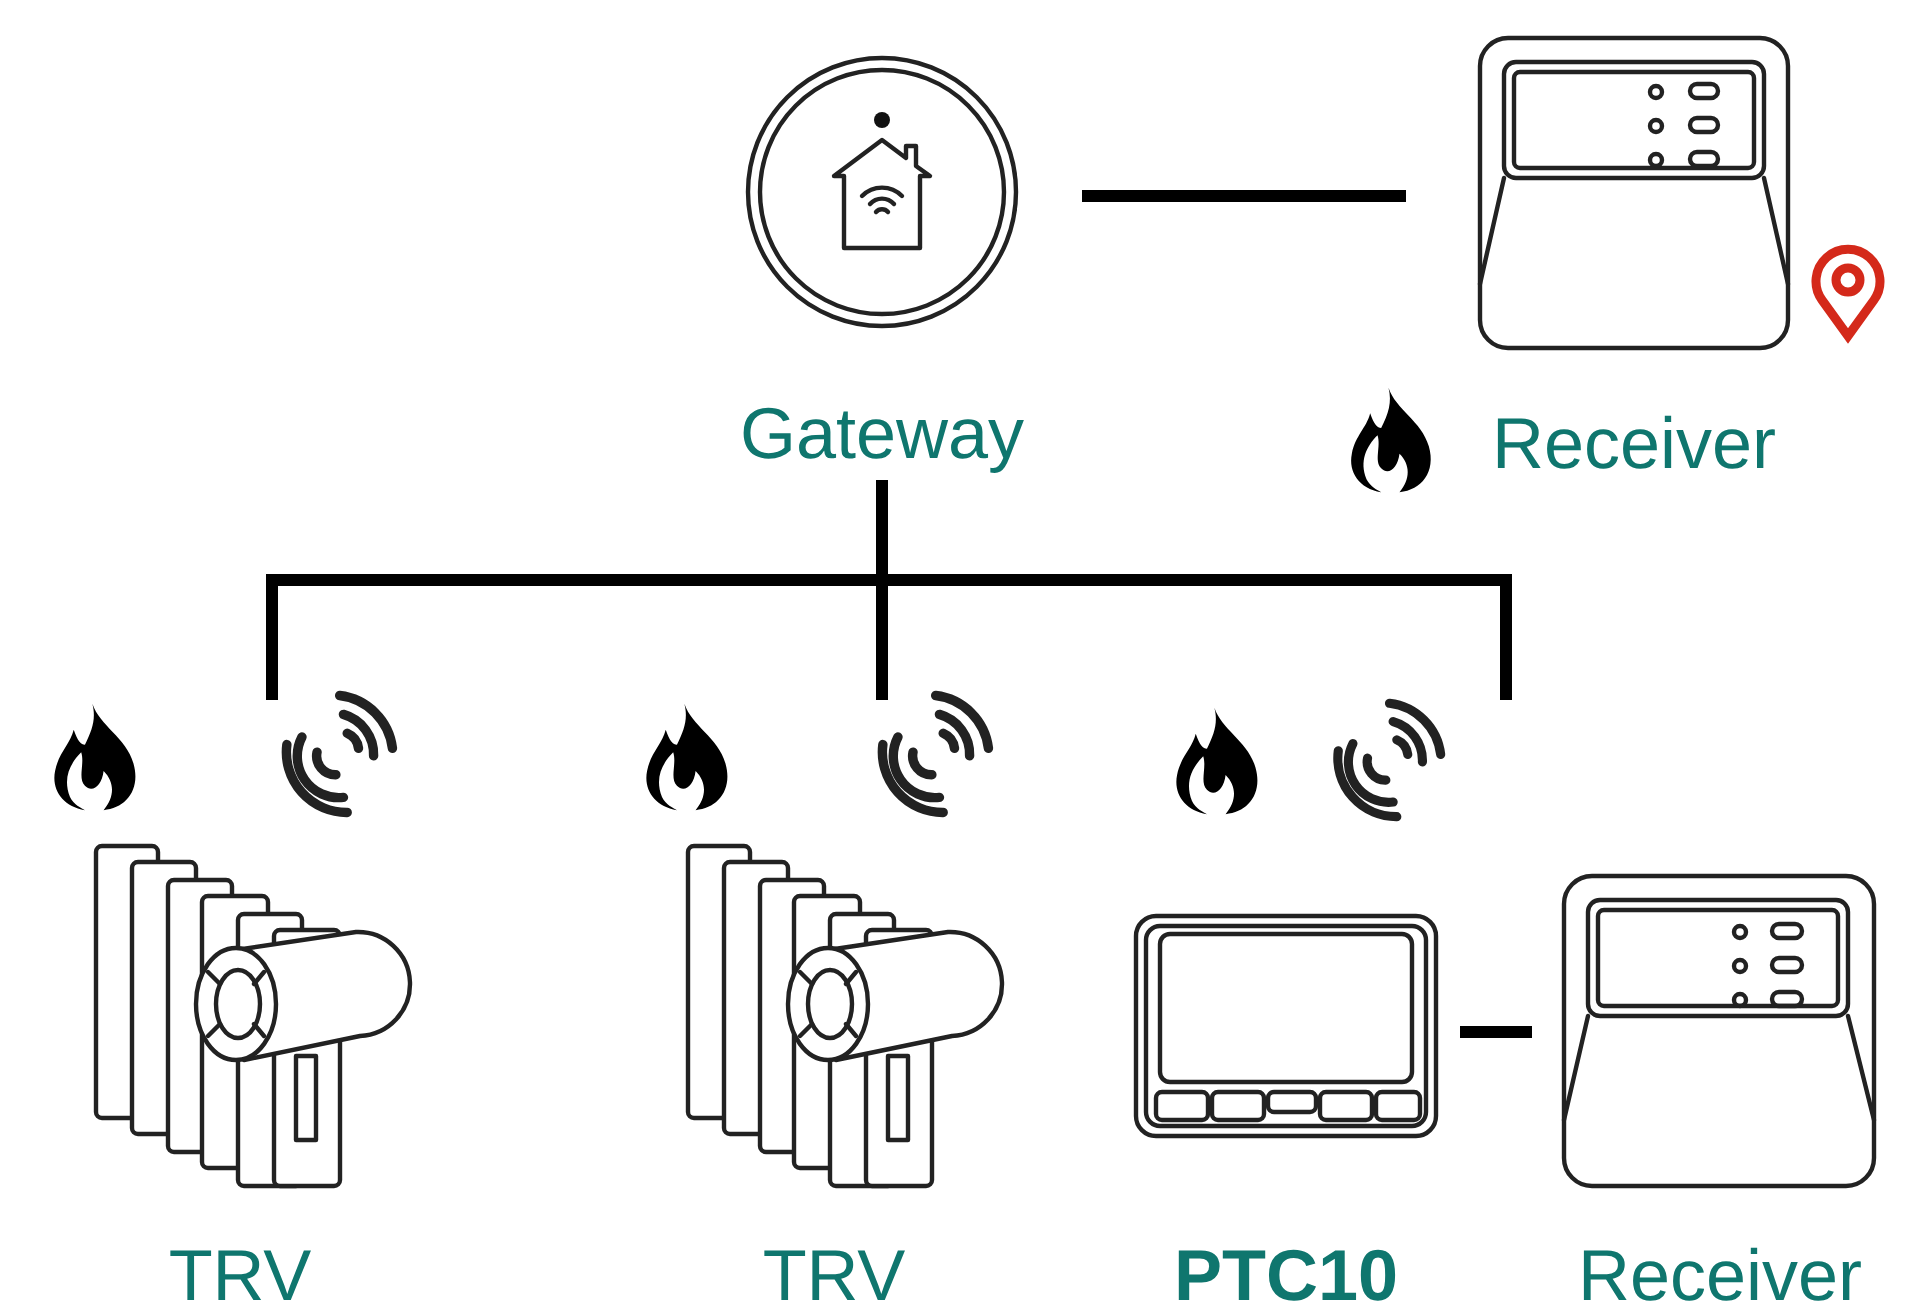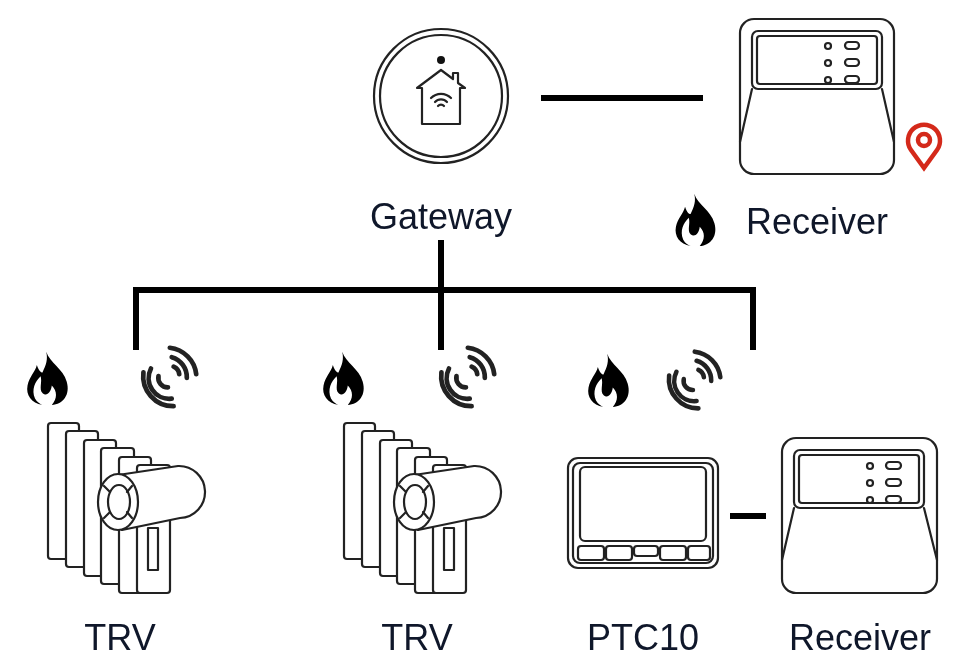--- a/index.html
+++ b/index.html
@@ -1,18 +1,18 @@
 <!DOCTYPE html>
 <html><head>
 <meta charset="utf-8">
 <style>
   html, body { margin: 0; padding: 0; background: #ffffff; }
   body { width: 960px; height: 657px; position: relative; overflow: hidden; font-family: "Liberation Sans", sans-serif; }
   svg.stage { position: absolute; left: 0; top: 0; width: 960px; height: 657px; }
-  .lbl { position: absolute; font-family: "Liberation Sans", sans-serif; font-size: 36px; color: #0f172a; white-space: nowrap; line-height: 1; transform: translateX(-50%); }
+  .lbl { position: absolute; font-family: "Liberation Sans", sans-serif; font-size: 36px; color: #0f766e; white-space: nowrap; line-height: 1; transform: translateX(-50%); }
   .dev-stroke { fill: none; stroke: #222222; stroke-width: 2.2; stroke-linejoin: round; stroke-linecap: round; }
   .fill-w { fill: #ffffff; }
   .wire { stroke: #000000; stroke-width: 6; fill: none; stroke-linecap: butt; }
   .flame { fill: #000000; }
   .signal { fill: none; stroke: #222222; stroke-width: 5; stroke-linecap: round; }
   .pin { fill: none; stroke: #d4291a; stroke-width: 4.5; }
 </style>
 </head>
 <body>
 
@@ -140,14 +140,14 @@
     <rect class="dev-stroke" x="886" y="462" width="15" height="7" rx="3.5"></rect>
     <rect class="dev-stroke" x="886" y="479" width="15" height="7" rx="3.5"></rect>
     <rect class="dev-stroke" x="886" y="496" width="15" height="7" rx="3.5"></rect>
   </g>
 </svg>
 
 <div class="lbl" style="left:441px; top:199px;">Gateway</div>
 <div class="lbl" style="left:817px; top:204px;">Receiver</div>
 <div class="lbl" style="left:120px; top:620px;">TRV</div>
 <div class="lbl" style="left:417px; top:620px;">TRV</div>
-<div class="lbl" style="left:643px; top:620px;">PTC10</div>
+<div class="lbl" style="left:643px; top:620px;font-weight:bold;">PTC10</div>
 <div class="lbl" style="left:860px; top:620px;">Receiver</div>
 
 </body></html>

